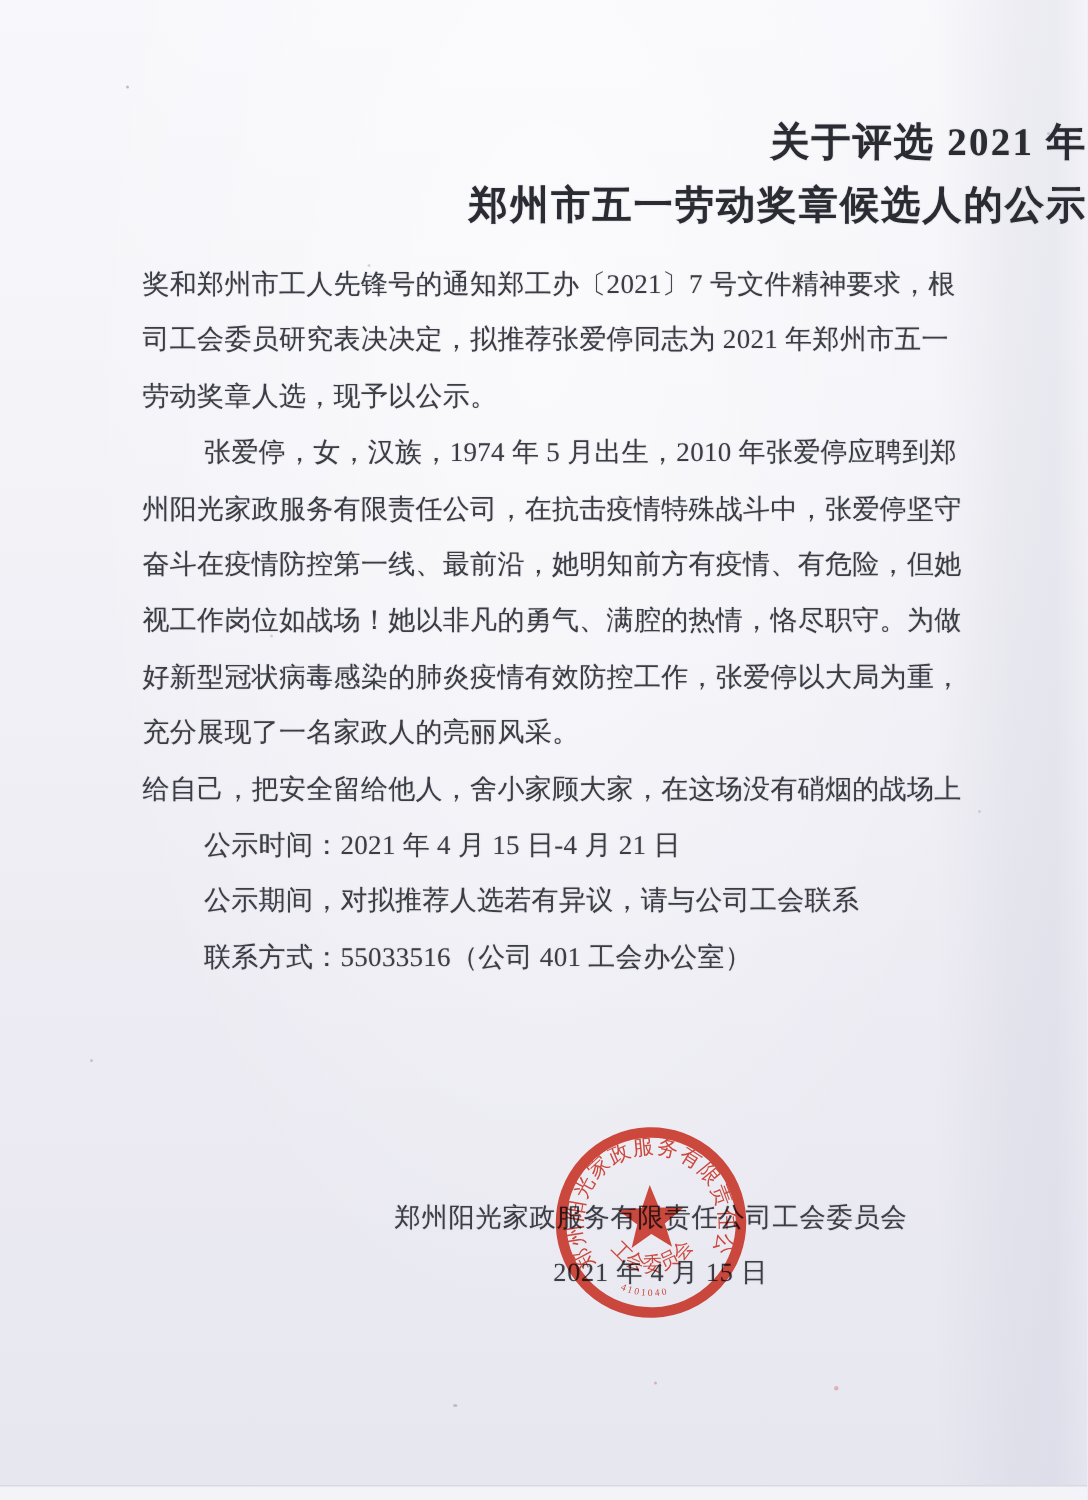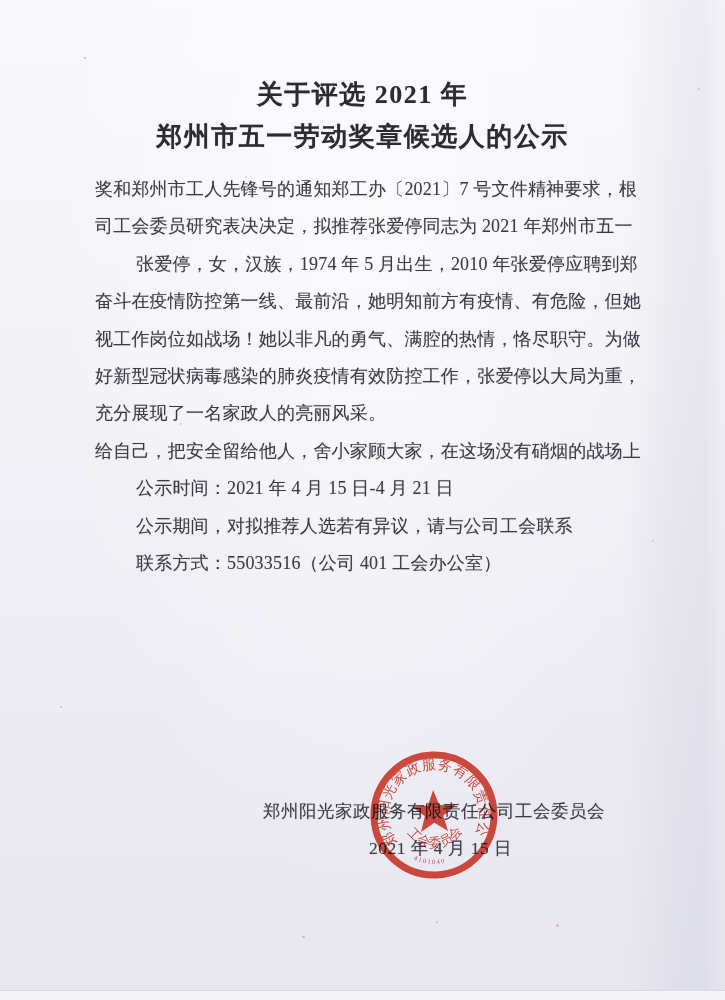--- a/index.html
+++ b/index.html
@@ -13,21 +13,21 @@
     background:
       radial-gradient(ellipse at 50% 22%, rgba(255,255,255,.55), rgba(255,255,255,0) 62%),
       linear-gradient(90deg, rgba(0,0,0,0) 0%, rgba(0,0,0,0) 86%, rgba(150,155,178,.10) 93%, rgba(168,173,196,.16) 97%, rgba(205,210,226,.10) 100%),
       linear-gradient(180deg,#f8f7fb 0%,#f3f2f7 35%,#ecebf3 70%,#e7e7f0 100%);
   }
   .bottom-edge{
     position:absolute;left:0;right:0;bottom:0;height:9px;
     background:#f3f3f8;border-top:1px solid #d9d9e4;
   }
   .title-block{
-    position:absolute;left:0;top:74px;width:725px;text-align:center;
+    position:absolute;left:0;top:74px;width:725px;text-align:right;
     color:#2b2b33;font-weight:bold;font-size:26px;line-height:42px;letter-spacing:1.5px;
     text-shadow:0 0 1px rgba(45,45,55,.35);
   }
   .body-text{
     position:absolute;left:95px;top:171px;width:537px;
     color:#3c3c45;font-size:18px;
     text-shadow:0 0 1px rgba(60,60,72,.30);
   }
   .line{
     line-height:37.4px;height:37.4px;white-space:nowrap;letter-spacing:.2px;
@@ -54,22 +54,24 @@
 <div class="page">
 
   <div class="title-block">
     <div>关于评选 2021 年</div>
     <div>郑州市五一劳动奖章候选人的公示</div>
   </div>
 
   <div class="body-text">
     <div class="line fill">奖和郑州市工人先锋号的通知郑工办〔2021〕7 号文件精神要求，根</div>
     <div class="line fill">司工会委员研究表决决定，拟推荐张爱停同志为 2021 年郑州市五一</div>
+    <div class="line">劳动奖章人选，现予以公示。</div>
 
     <div class="line fill indent">张爱停，女，汉族，1974 年 5 月出生，2010 年张爱停应聘到郑</div>
+    <div class="line fill">州阳光家政服务有限责任公司，在抗击疫情特殊战斗中，张爱停坚守</div>
     <div class="line fill">奋斗在疫情防控第一线、最前沿，她明知前方有疫情、有危险，但她</div>
     <div class="line fill">视工作岗位如战场！她以非凡的勇气、满腔的热情，恪尽职守。为做</div>
     <div class="line fill">好新型冠状病毒感染的肺炎疫情有效防控工作，张爱停以大局为重，</div>
     <div class="line">充分展现了一名家政人的亮丽风采。</div>
     <div class="line fill">给自己，把安全留给他人，舍小家顾大家，在这场没有硝烟的战场上</div>
 
     <div class="line indent">公示时间：2021 年 4 月 15 日-4 月 21 日</div>
     <div class="line indent">公示期间，对拟推荐人选若有异议，请与公司工会联系</div>
     <div class="line indent">联系方式：55033516（公司 401 工会办公室）</div>
   </div>

